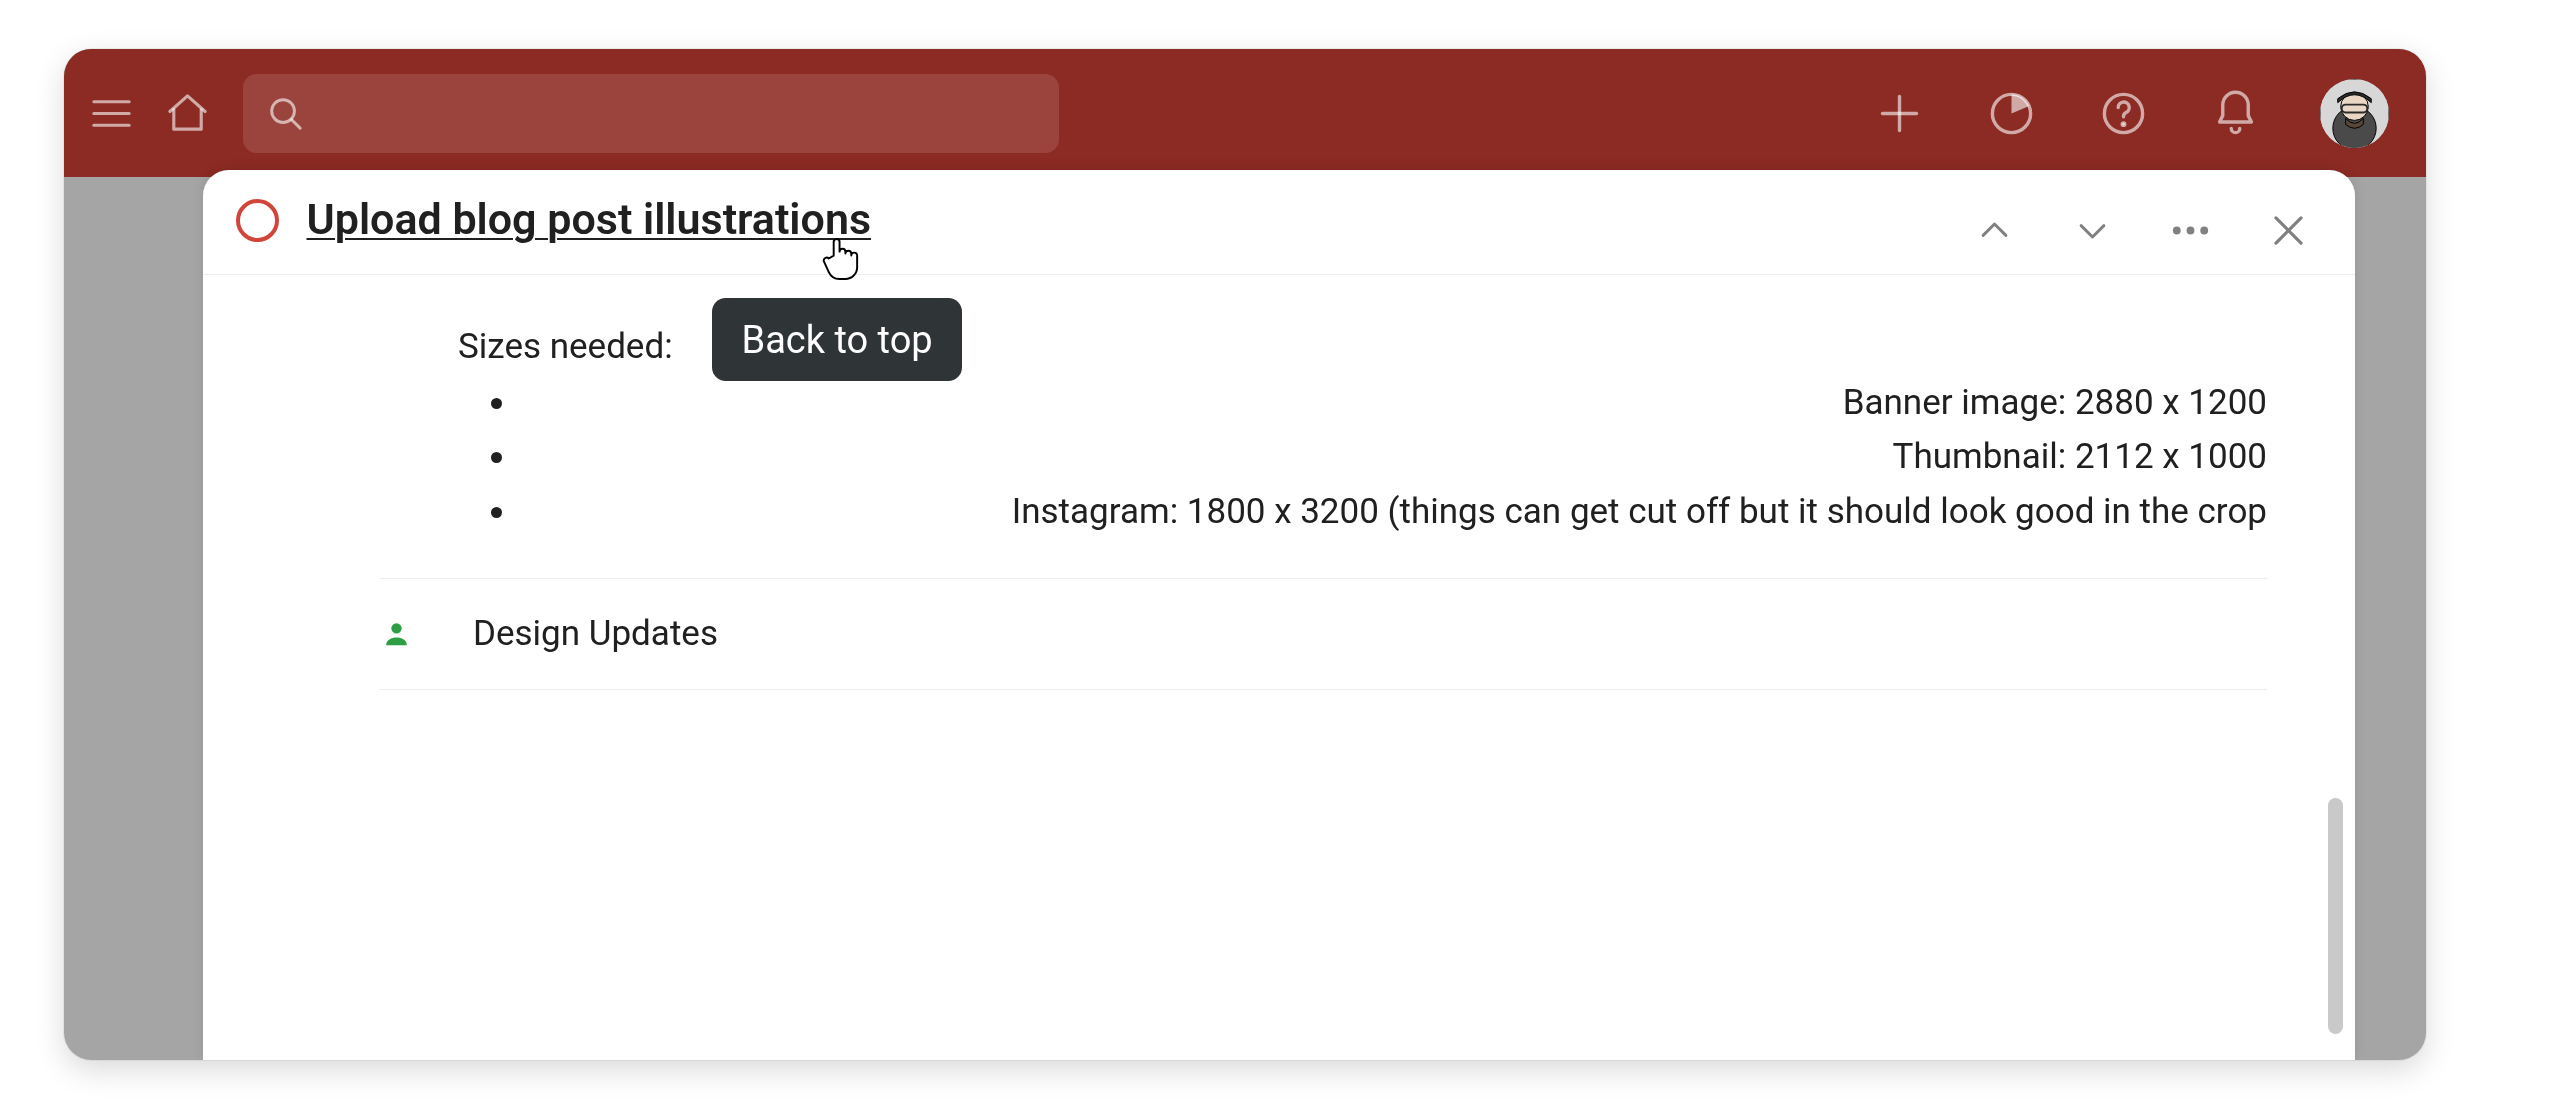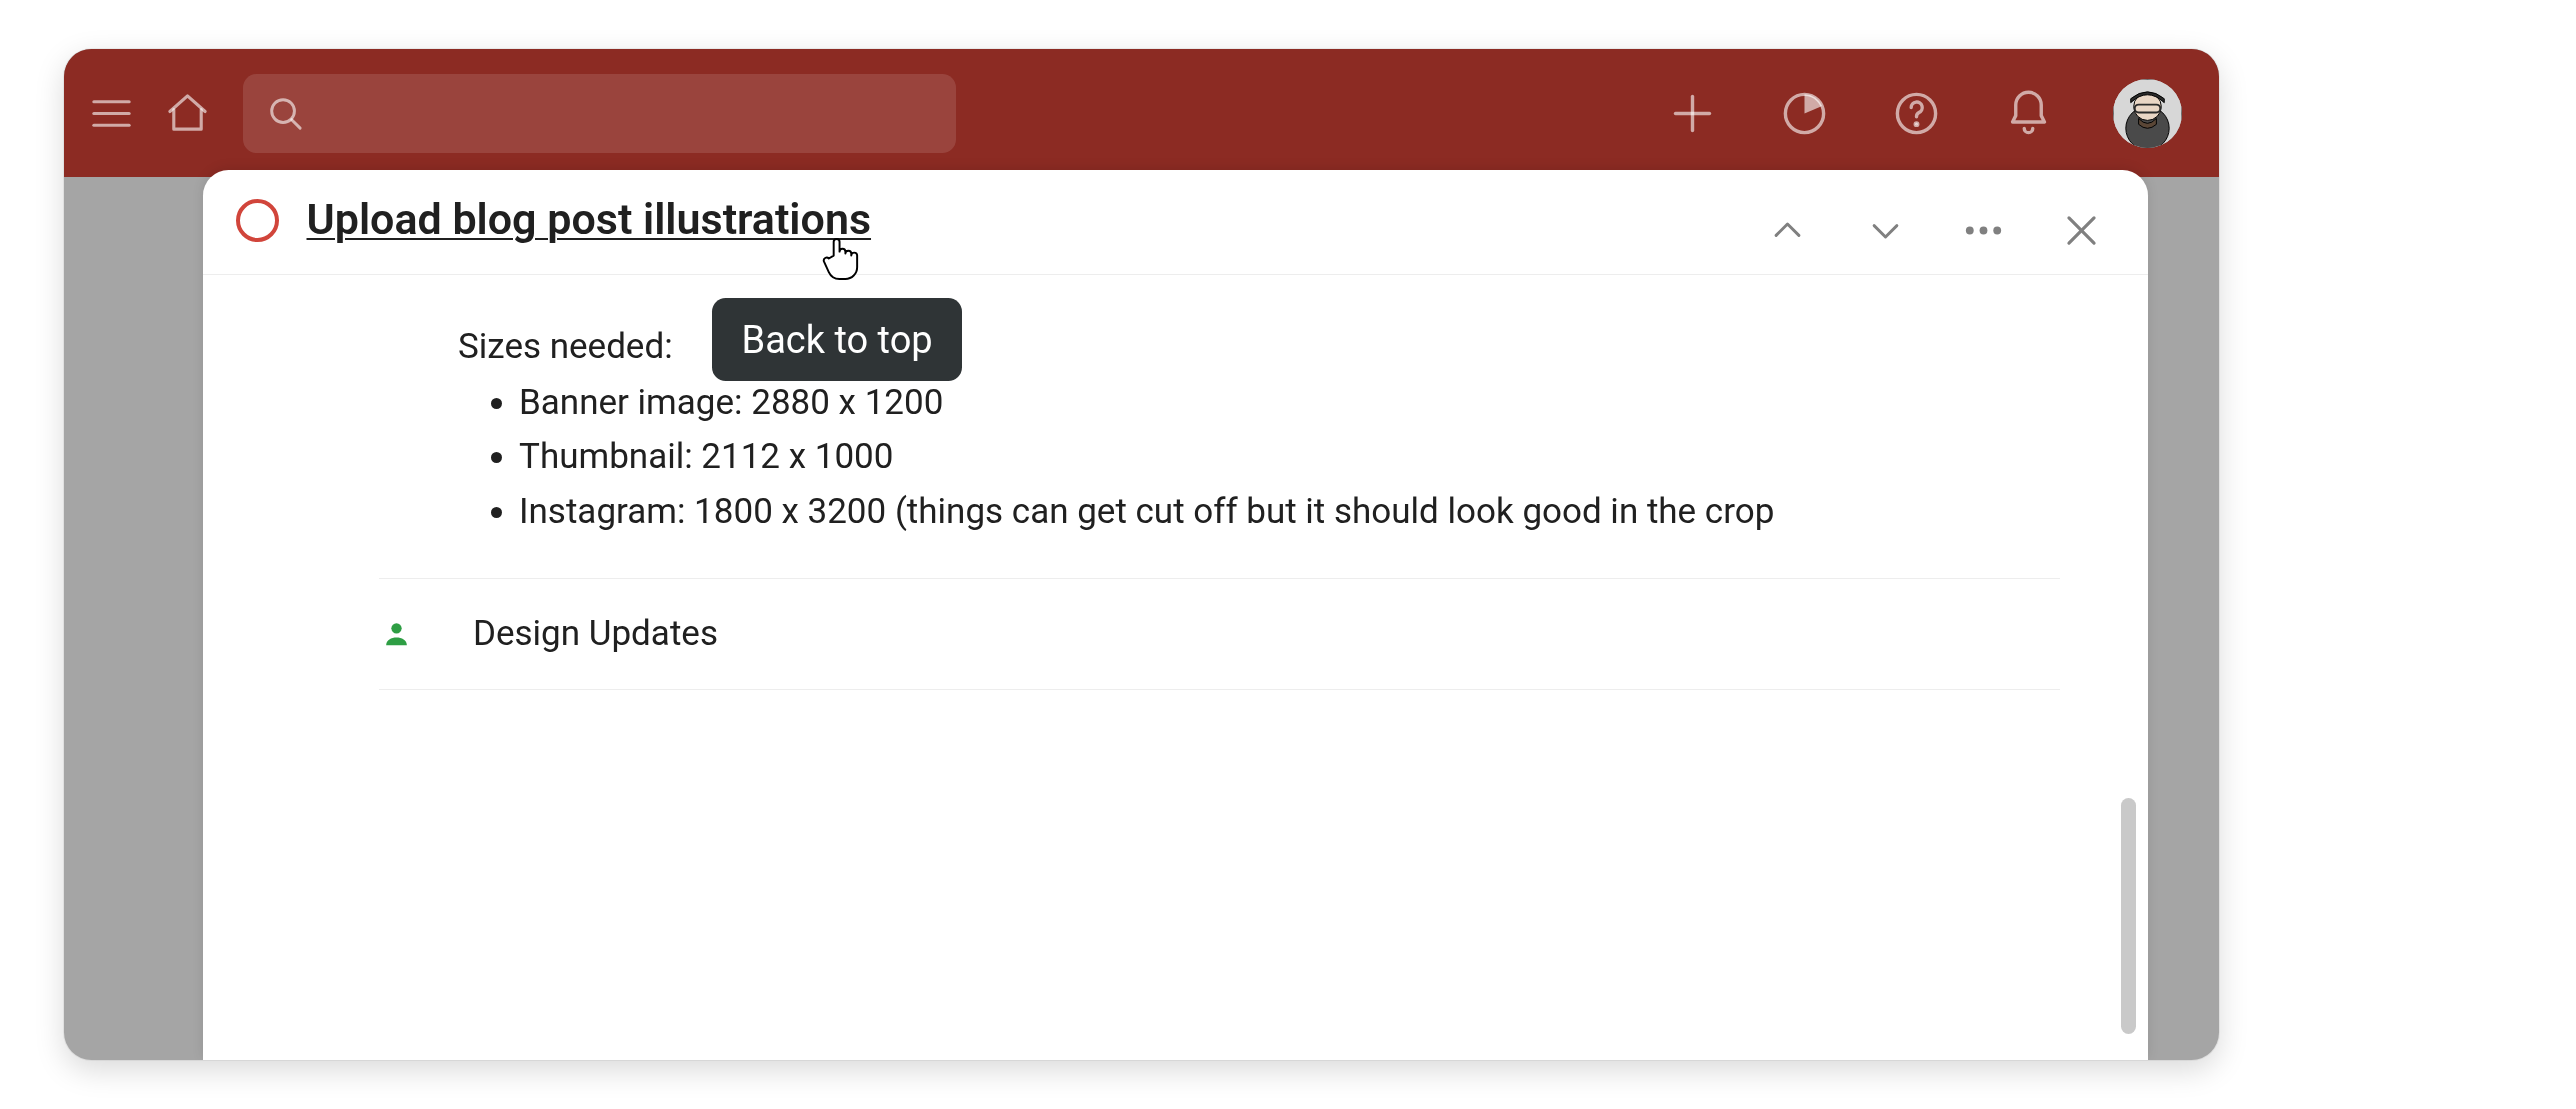--- a/index.html
+++ b/index.html
@@ -14,21 +14,21 @@
   .viewport {
     position: relative;
     width: 2576px;
     height: 1109px;
     transform-origin: top left;
   }
   .window {
     position: absolute;
     left: 64px;
     top: 49px;
-    width: 2155px;
+    width: 2362px;
     height: 1011px;
     border-radius: 27.5px;
     overflow: hidden;
     box-shadow: 0 0 0 1px rgba(0,0,0,0.05), 0 9.8px 29.5px rgba(0,0,0,0.15);
     background: #a5a5a5;
   }
 
   
   .topbar {
     position: relative;
@@ -153,21 +153,21 @@
   
   .panel-body {
     position: relative;
     padding: 47px 88px 0 255px;
     font-size: 35px;
     color: #202020;
     line-height: 1.44;
     flex: 1;
   }
   .desc-heading { font-size: 35px; color: #202020; margin-bottom: 5.9px; }
-  .desc-list { list-style: disc; padding-left: 61px; }
+  .desc-list { list-style: disc; padding-left: 61px; text-align: right; }
   .desc-list li { margin: 3.9px 0; }
   .desc-note { margin-top: 55px; }
   .eyes { margin-right: 7.9px; }
   .divider {
     border-top: 1px solid #ededed;
     margin: 41px 0 0 -79px;
   }
   .assignee-row {
     display: flex;
     align-items: center;

